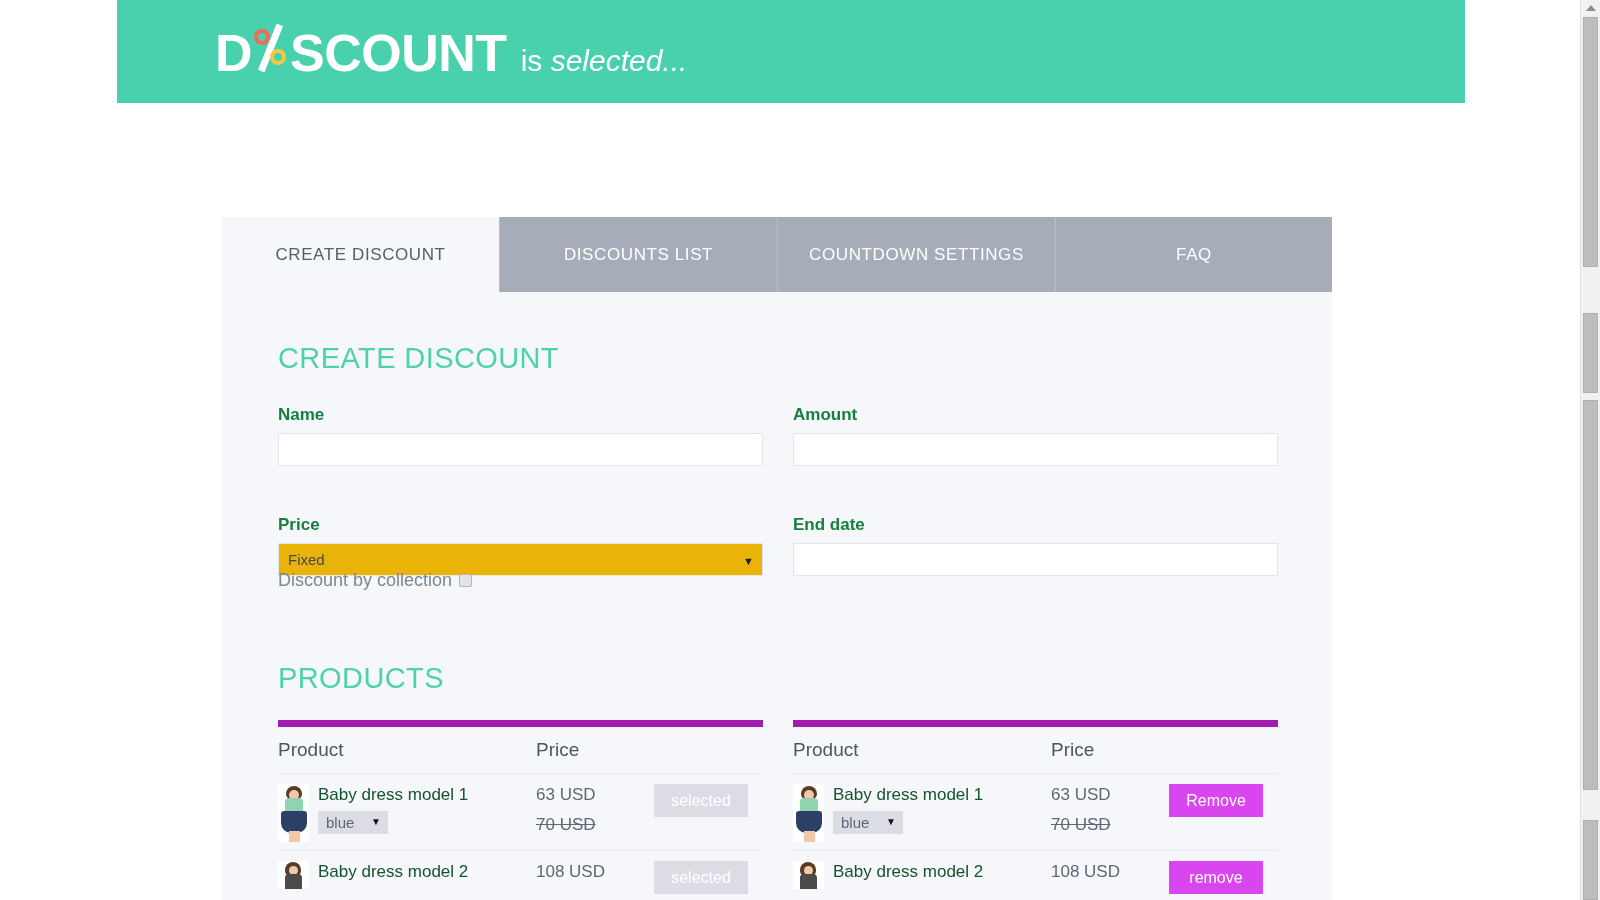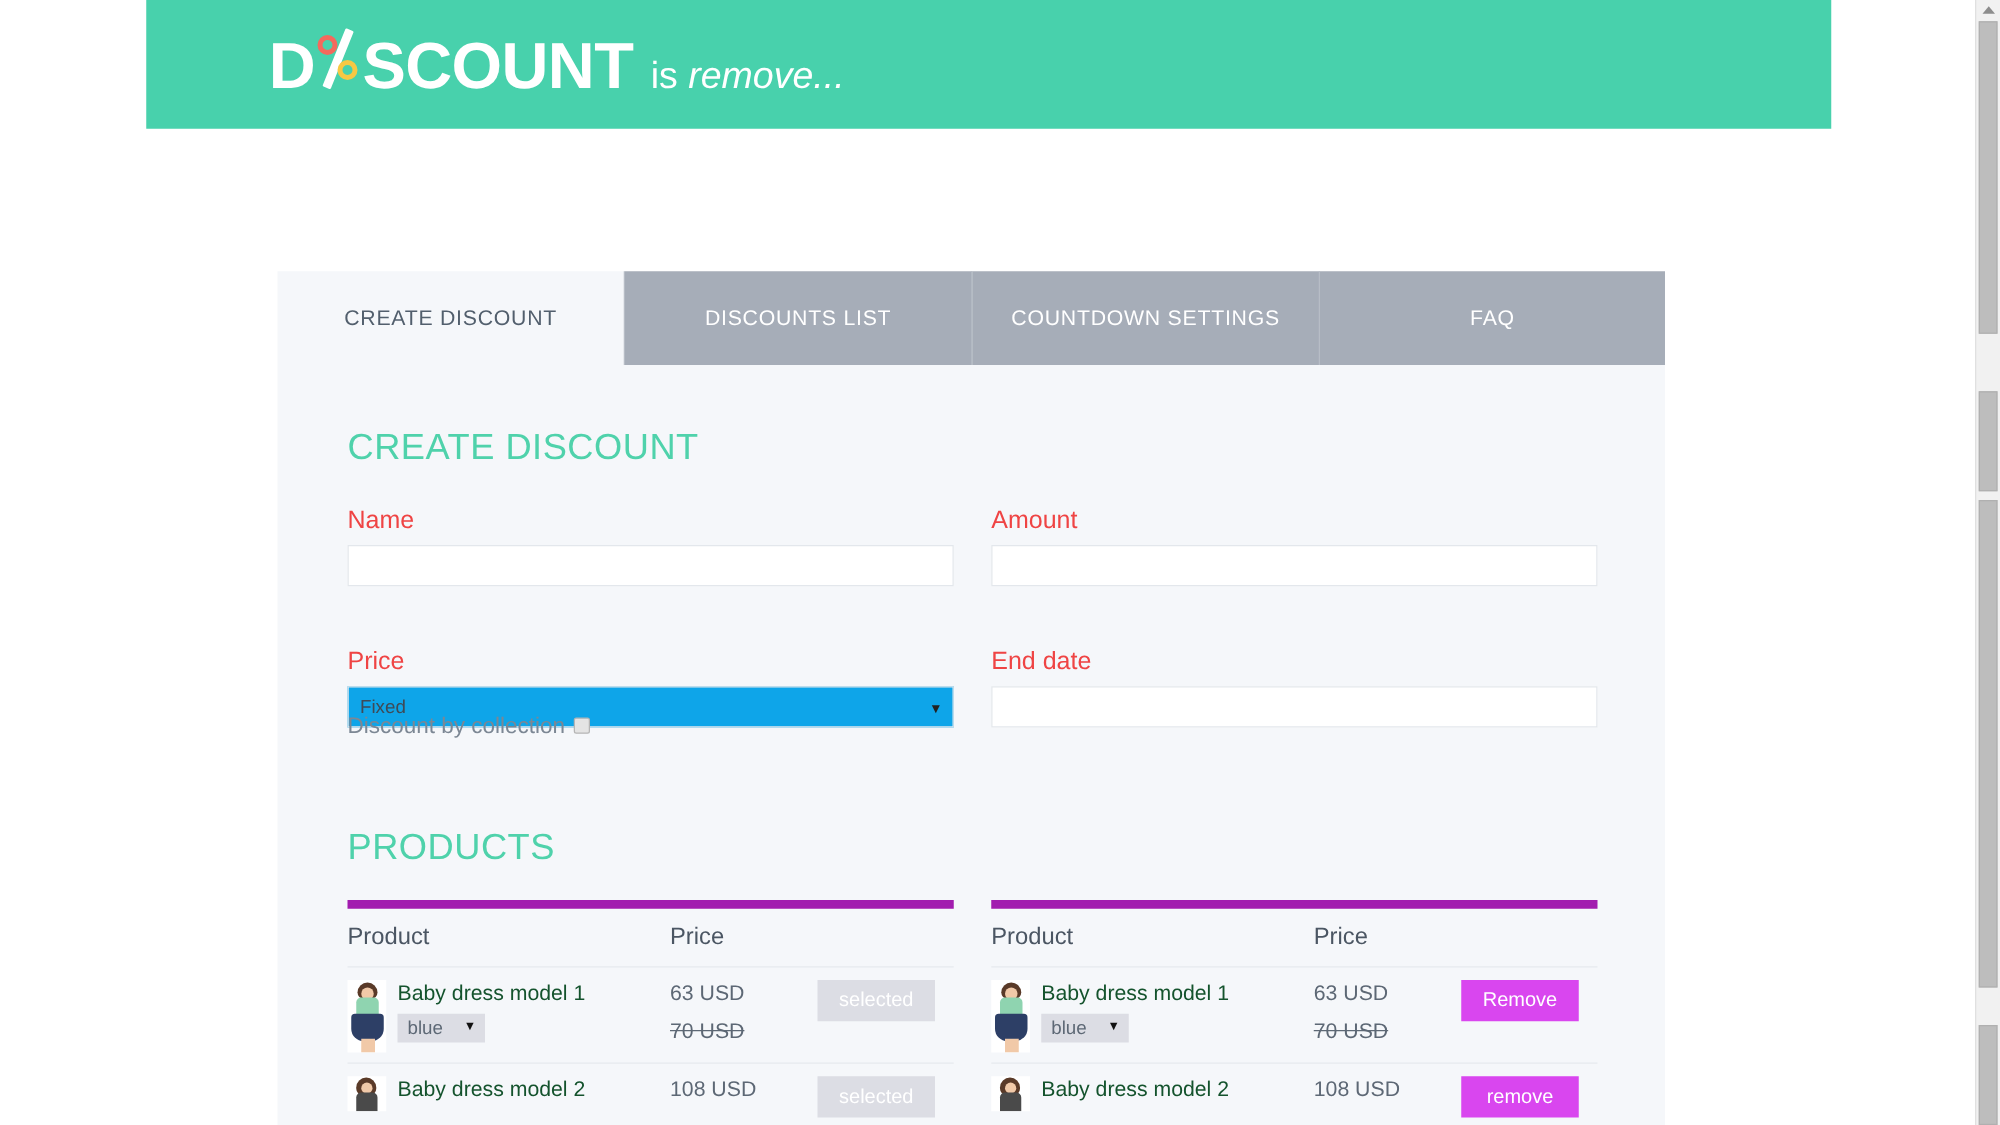--- a/index.html
+++ b/index.html
@@ -99,33 +99,33 @@
   #sec-products { position: absolute; left: 56px; top: 370px; }
 
   .form-grid {
     position: absolute; left: 56px; top: 113px;
     width: 1000px;
     display: flex; gap: 30px;
   }
   .col { width: 485px; }
 
   .field-label {
-    font-size: 20px; color: #ef4444; font-weight: 400;
+    font-size: 17px; color: #15803d; font-weight: 700;
     margin-bottom: 8px; display: block;
   }
   .txt-input {
     display: block; width: 485px; height: 33px;
     background: #ffffff; border: 1px solid #e3e7ec;
     font-size: 15px; color: #3f4a56; padding: 0 8px;
     font-family: "Liberation Sans", sans-serif;
     outline: none;
   }
   .sel-wrap {
     position: relative; width: 485px; height: 33px;
-    background: #0ea5e9; border: 1px solid #e3e7ec;
+    background: #eab308; border: 1px solid #e3e7ec;
   }
   .sel-wrap .sel-val {
     position: absolute; left: 9px; top: 7px;
     font-size: 15px; color: #3f4a56;
   }
   .sel-wrap .caret {
     position: absolute; right: 8px; top: 12px;
     font-size: 11px; color: #222; line-height: 1;
   }
   .field-gap { height: 49px; }
@@ -224,21 +224,21 @@
 
   <div class="banner">
     <div class="logo-wrap">
       <span class="logo-d">D</span>
       <span class="pct">
         <span class="c1"></span>
         <span class="slash"></span>
         <span class="c2"></span>
       </span>
       <span class="logo-scount">SCOUNT</span>
-      <span class="logo-tail"><span>is </span><span class="ital">remove...</span></span>
+      <span class="logo-tail"><span>is </span><span class="ital">selected...</span></span>
     </div>
   </div>
 
 
   <div class="tabs">
     <div class="tab tab-0 active">CREATE DISCOUNT</div>
     <div class="tab tab-1">DISCOUNTS LIST</div>
     <div class="tab tab-2">COUNTDOWN SETTINGS</div>
     <div class="tab tab-3">FAQ</div>
   </div>

